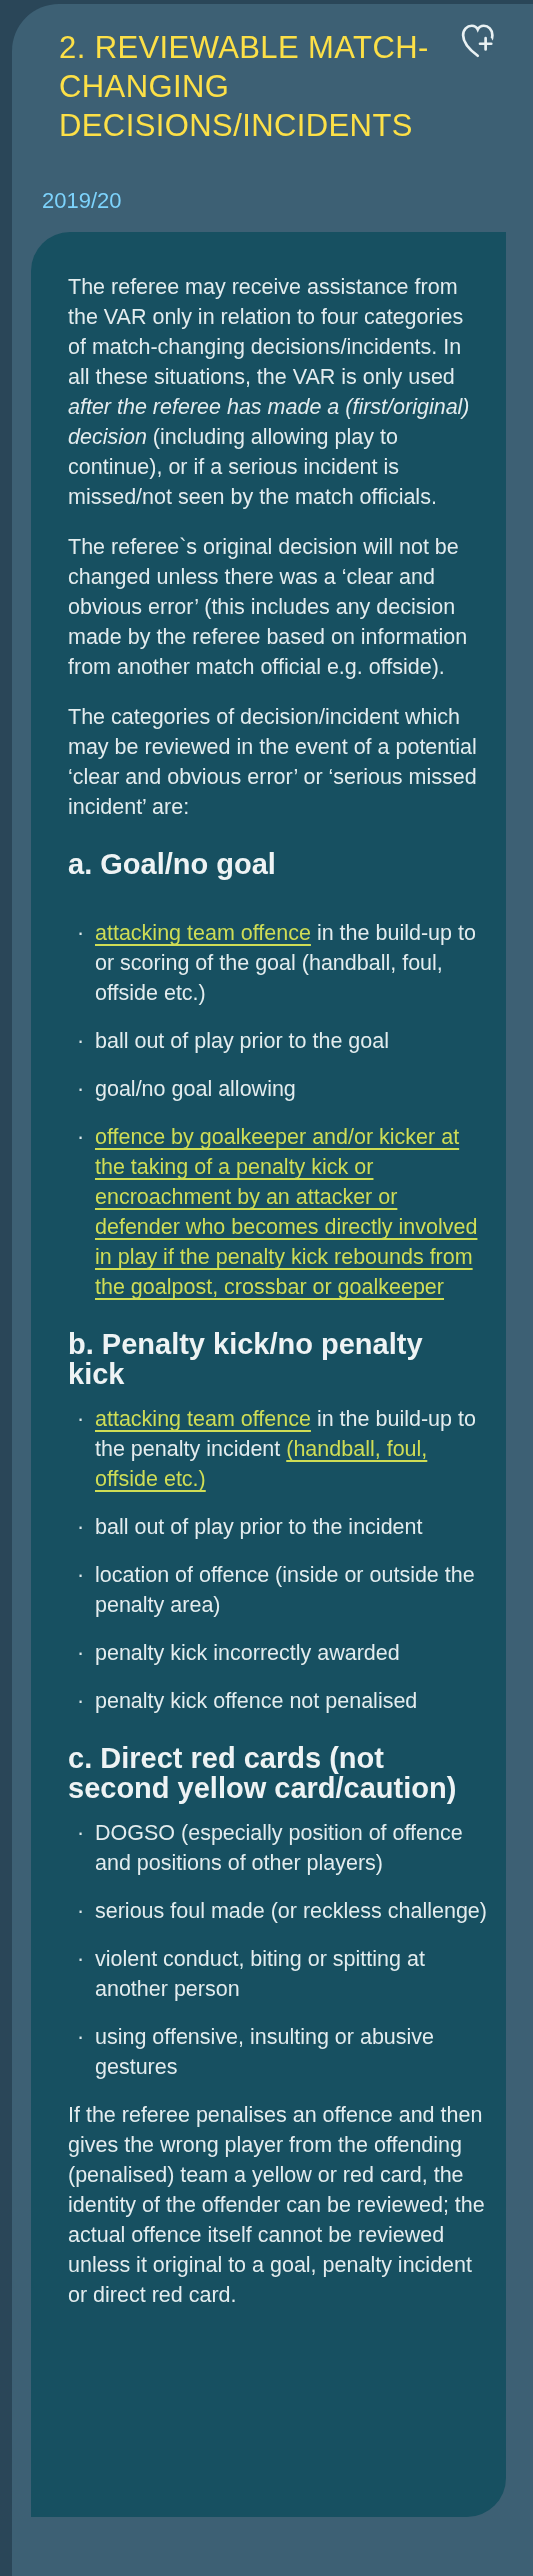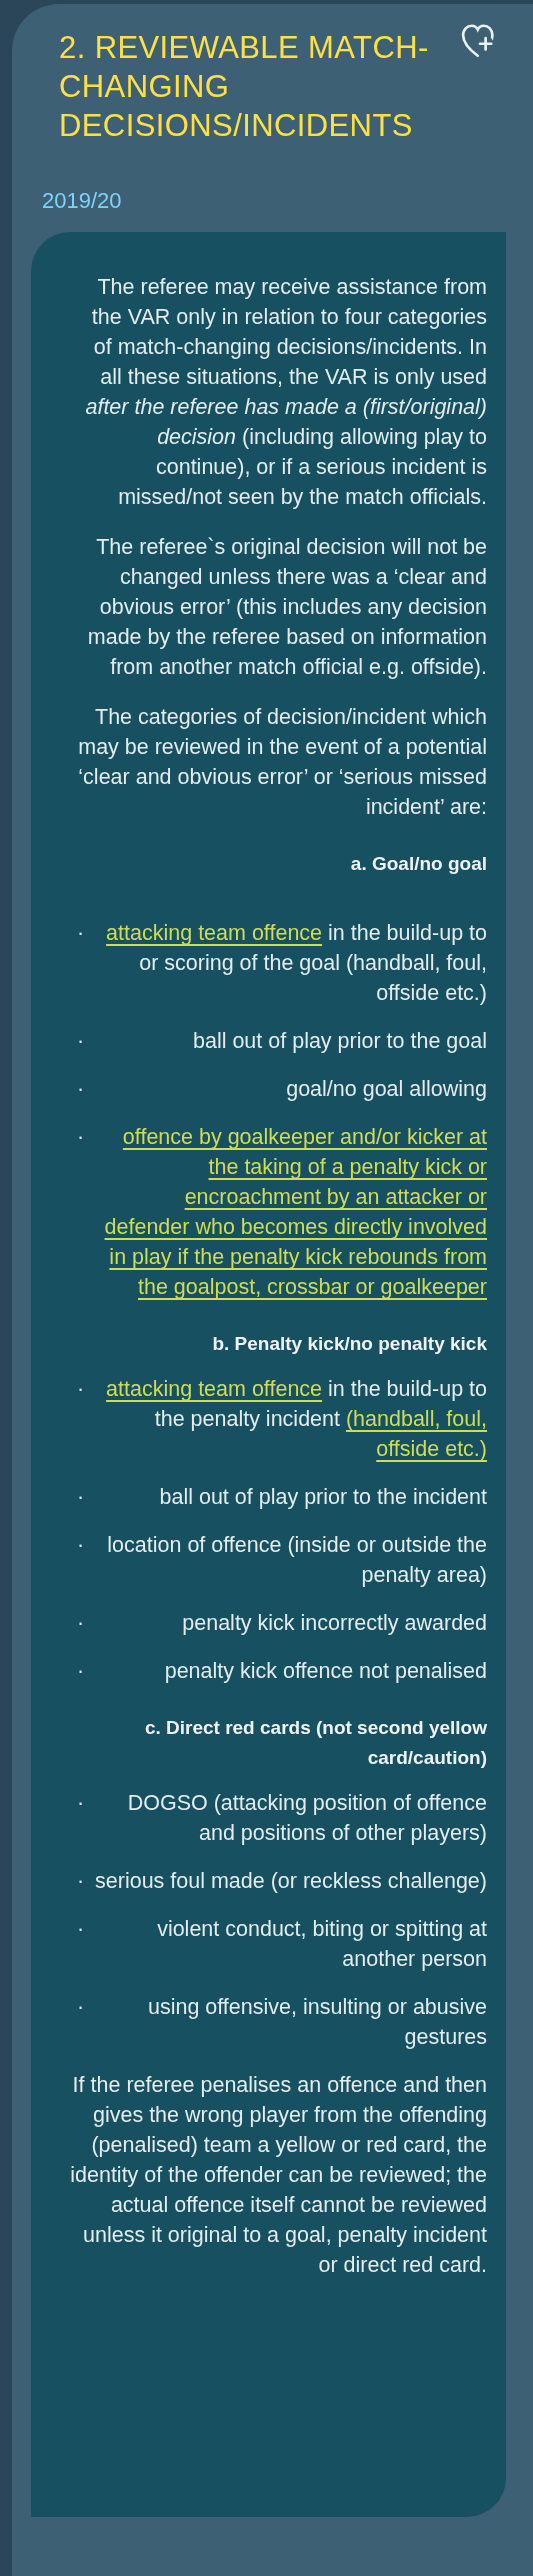--- a/index.html
+++ b/index.html
@@ -32,26 +32,26 @@
     font-size:22px;line-height:25px;
   }
   .card{
     margin:19px 28px 0 19px;
     min-height:2285px;
     box-sizing:border-box;
     background:#175061;
     border-radius:39px 0 39px 0;
     padding:40px 19px 44px 37px;
     color:#e3ecee;
-    font-size:21.5px;line-height:30px;text-align:right;
+    font-size:21.5px;line-height:30px;
   }
   .card p{margin:0 0 20px 0;}
   .card h2{
     margin:27px 0 15px 0;
-    font-size:19px;line-height:30px;font-weight:bold;color:#eef3f4;
+    font-size:29px;line-height:30px;font-weight:bold;color:#eef3f4;
   }
   ul.bullets{list-style:none;margin:0 0 7.4px 0;padding:0;}
   ul.bullets.gap-top{margin-top:39px;}
   ul.bullets li{position:relative;padding-left:27px;margin-bottom:18px;}
   .dot{
     position:absolute;left:9px;top:0;
     color:#dfe8eb;
   }
   .lnk{
     color:#cfdd55;cursor:pointer;
@@ -118,21 +118,21 @@
         <span class="dot">·</span><span>penalty kick incorrectly awarded</span>
       </li>
       <li>
         <span class="dot">·</span><span>penalty kick offence not penalised</span>
       </li>
     </ul>
 
     <h2>c. Direct red cards (not second yellow card/caution)</h2>
     <ul class="bullets">
       <li>
-        <span class="dot">·</span><span>DOGSO (attacking position of offence and positions of other players)</span>
+        <span class="dot">·</span><span>DOGSO (especially position of offence and positions of other players)</span>
       </li>
       <li>
         <span class="dot">·</span><span>serious foul made (or reckless challenge)</span>
       </li>
       <li>
         <span class="dot">·</span><span>violent conduct, biting or spitting at another person</span>
       </li>
       <li>
         <span class="dot">·</span><span>using offensive, insulting or abusive gestures</span>
       </li>

